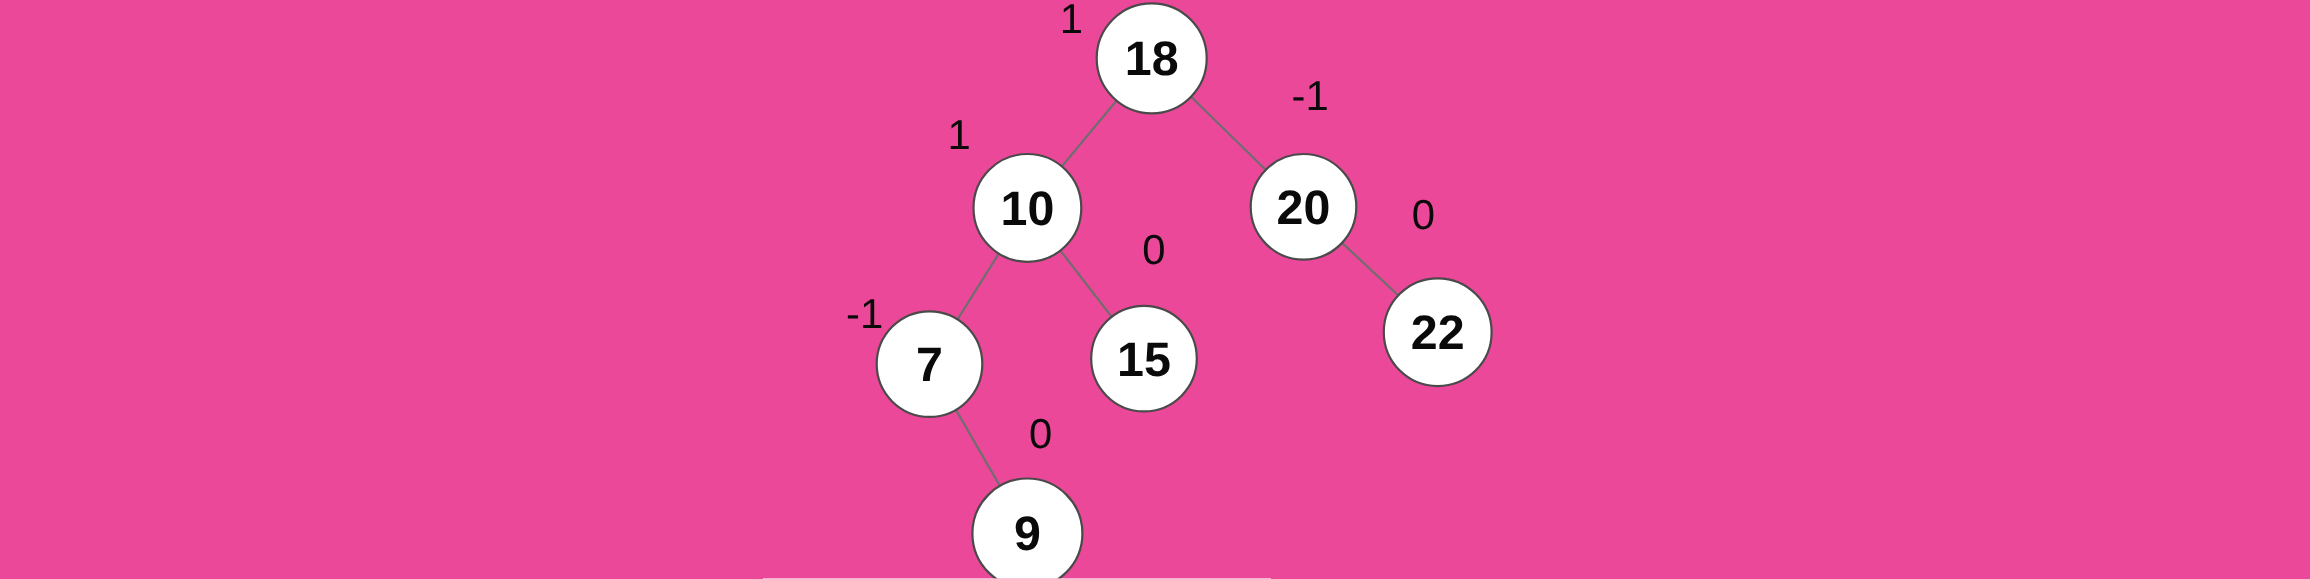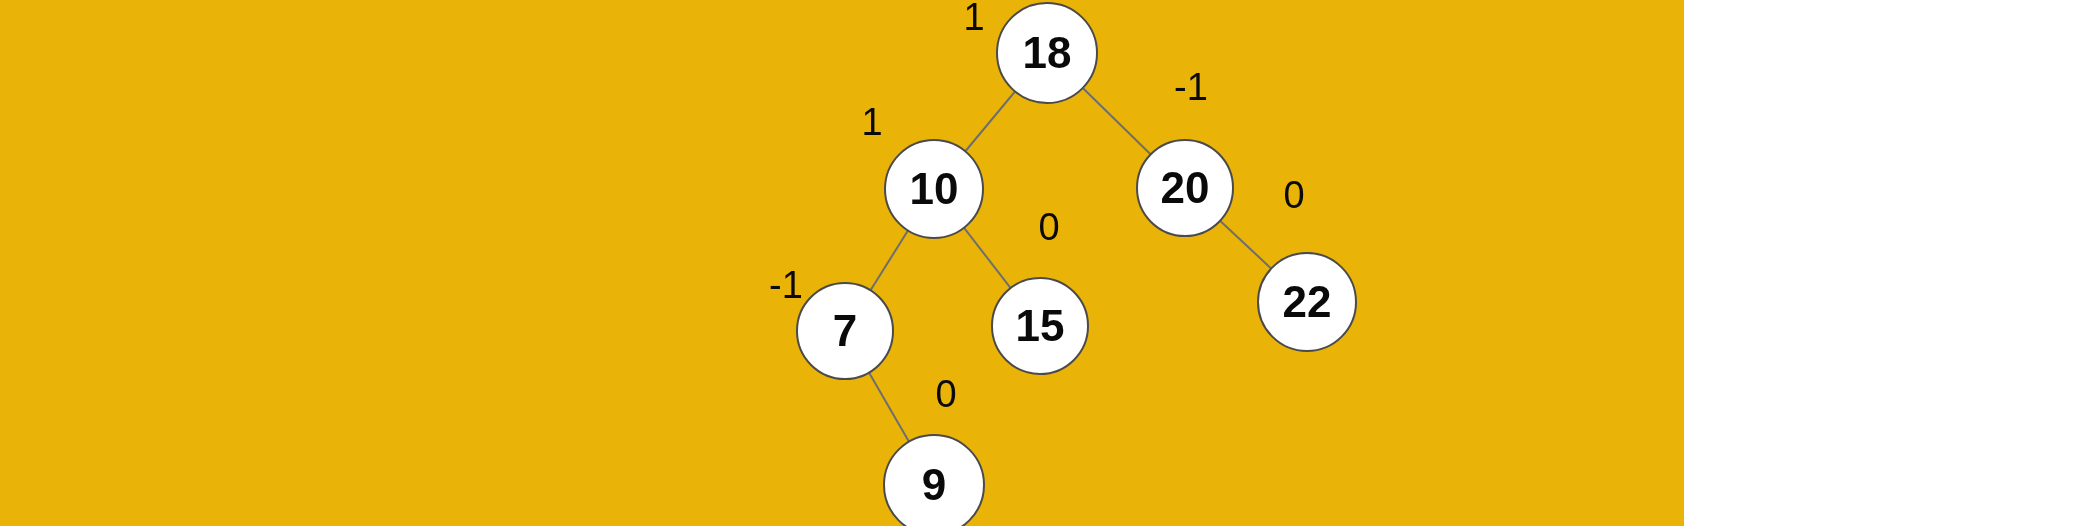--- a/index.html
+++ b/index.html
@@ -6,23 +6,23 @@
     margin: 0;
     padding: 0;
     background: #ffffff;
     width: 2100px;
     height: 526px;
     overflow: hidden;
     font-family: "Liberation Sans", sans-serif;
   }
   .stage {
     position: relative;
-    width: 1684px;
+    width: 2100px;
     height: 526px;
-    background: #eab308;
+    background: #ec4899;
   }
   svg.tree-svg {
     display: block;
     width: 2100px;
     height: 526px;
   }
   .edge {
     stroke: #6e6e6e;
     stroke-width: 2;
     fill: none;

